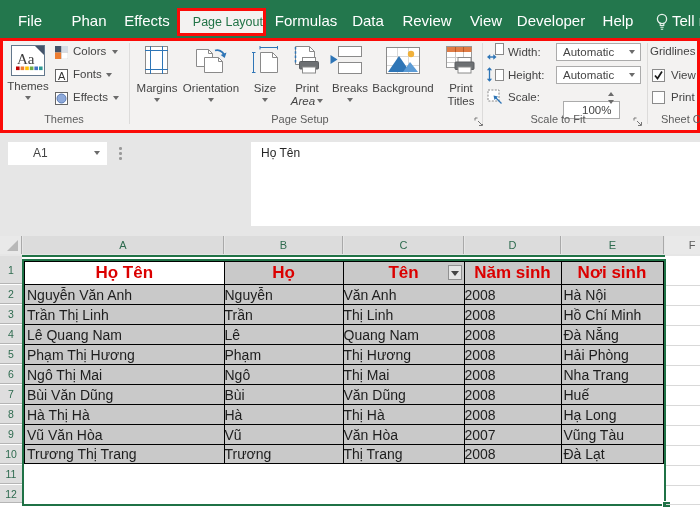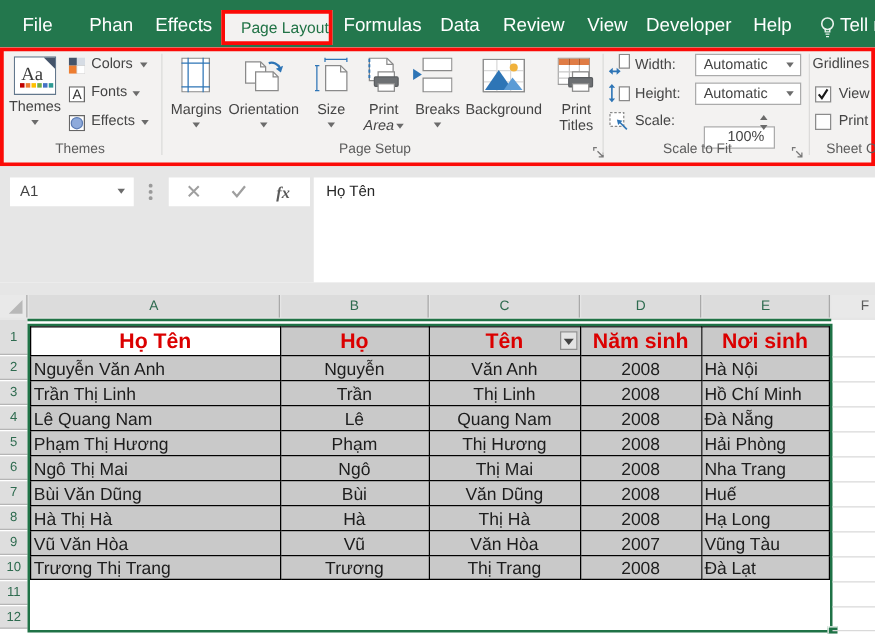--- a/index.html
+++ b/index.html
@@ -21,38 +21,38 @@
 .gsep { position:absolute; top:5px; width:1px; height:81px; background:#DCDBDA; }
 .rlabel { position:absolute; font-size:11.5px; color:#444; white-space:nowrap; }
 .rbl { position:absolute; transform:translateX(-50%); font-size:11.5px; color:#444; text-align:center; white-space:nowrap; height:13px; line-height:13px; }
 .darr { display:inline-block; width:0; height:0; border-left:3.5px solid transparent; border-right:3.5px solid transparent; border-top:4px solid #6b6b6b; }
 .adarr { position:absolute; width:0; height:0; border-left:3.5px solid transparent; border-right:3.5px solid transparent; border-top:4px solid #6b6b6b; }
 .combo { position:absolute; width:85px; height:18px; background:#FFF; border:1px solid #ABABAB; font-size:11.5px; color:#444; line-height:16px; padding-left:6px; }
 .cbx { position:absolute; width:13px; height:13px; background:#FDFDFD; border:1px solid #8B8B8B; }
 
 
 #fbar { position:absolute; left:0; top:133px; width:700px; height:93px; background:#E6E6E6; }
-#namebox { position:absolute; left:8px; top:9px; width:99px; height:23px; background:#FFFFFF; font-size:12px; color:#444; line-height:23px; padding-left:8px; }
+#namebox { position:absolute; left:8px; top:9px; width:99px; height:23px; background:#FFFFFF; font-size:12px; color:#444; line-height:23px; padding-left:25px; }
 #fxbox { position:absolute; left:135px; top:9px; width:113px; height:23px; background:#FFFFFF; }
 #farea { position:absolute; left:251px; top:9px; width:449px; height:84px; background:#FFFFFF; font-size:12px; color:#262626; line-height:23px; padding-left:10px; }
 
 
 #colheads { position:absolute; left:0; top:226px; width:700px; height:30px; background:#E6E6E6; z-index:2; }
 .chead { position:absolute; top:10px; height:18px; font-size:11px; text-align:center; line-height:18px; }
 .chsel { background:#DCDCDC; color:#2E6B4F; border-right:1px solid #A9A9A9; }
 .chnorm { background:#E9E9E9; color:#5C5C5C; }
 
 
 #gridarea { position:absolute; left:0; top:256px; width:700px; height:251px; background:#FFFFFF; }
 .rhead { position:absolute; left:0; width:22px; background:#DEDEDE; color:#2E6B4F; font-size:10.5px; text-align:center; border-bottom:1px solid #B5B5B5; }
 #tblwrap { position:absolute; left:22px; top:2.5px; width:643.5px; height:247.5px; border:2.5px solid #1F7246; }
 table { border-collapse:collapse; table-layout:fixed; width:638.5px; }
 td { border:1px solid #000; background:#C9C9C9; font-size:14px; color:#1d1d1d; padding:0; white-space:nowrap; overflow:hidden; }
 td.la { padding-left:2px; }
-td.ce { text-align:center; }
+td.ce { }
 tr.hdr td { font-weight:bold; color:#DB0000; font-size:17px; text-align:center; }
 tr.hdr td.a1 { background:#FFFFFF; }
 .fgrid { position:absolute; background:#D9D9D9; width:34px; height:1px; left:666px; }
 </style>
 </head>
 <body>
 <div id="app">
 
   <div id="tabbar">
     <div class="tab" style="left:30px">File</div>
@@ -237,27 +237,20 @@
     <div class="glabel" style="left:661px; transform:none;">Sheet Options</div>
   </div>
 
   <div id="fbar">
     <div id="namebox">A1</div>
     <div style="position:absolute; left:94px; top:18px;" class="darr"></div>
     <div style="position:absolute; left:119px; top:14px; width:3px;">
       <div style="width:2.5px;height:2.5px;border-radius:50%;background:#9a9a9a;margin-bottom:2.5px"></div>
       <div style="width:2.5px;height:2.5px;border-radius:50%;background:#9a9a9a;margin-bottom:2.5px"></div>
       <div style="width:2.5px;height:2.5px;border-radius:50%;background:#9a9a9a"></div>
-    </div>
-    <div id="fxbox">
-      <svg width="113" height="23" viewBox="0 0 113 23">
-        <path d="M16 7 l8 8 M24 7 l-8 8" stroke="#9f9f9f" stroke-width="1.6" fill="none"></path>
-        <path d="M51 11 l3.5 4 6.5-8" stroke="#9f9f9f" stroke-width="1.8" fill="none"></path>
-        <text x="86" y="16.5" font-family="Liberation Serif, serif" font-style="italic" font-weight="bold" font-size="13" fill="#595959">fx</text>
-      </svg>
     </div>
     <div id="farea">Họ Tên</div>
   </div>
 
   <div id="colheads">
     <div style="position:absolute; left:0; top:10px; width:22px; height:18px; background:#E9E9E9; border-right:1px solid #A9A9A9;">
       <svg width="21" height="18">
           <path d="M18 15 L18 4 L7 15 Z" fill="#B8B8B8"></path>
         </svg>
     </div>

